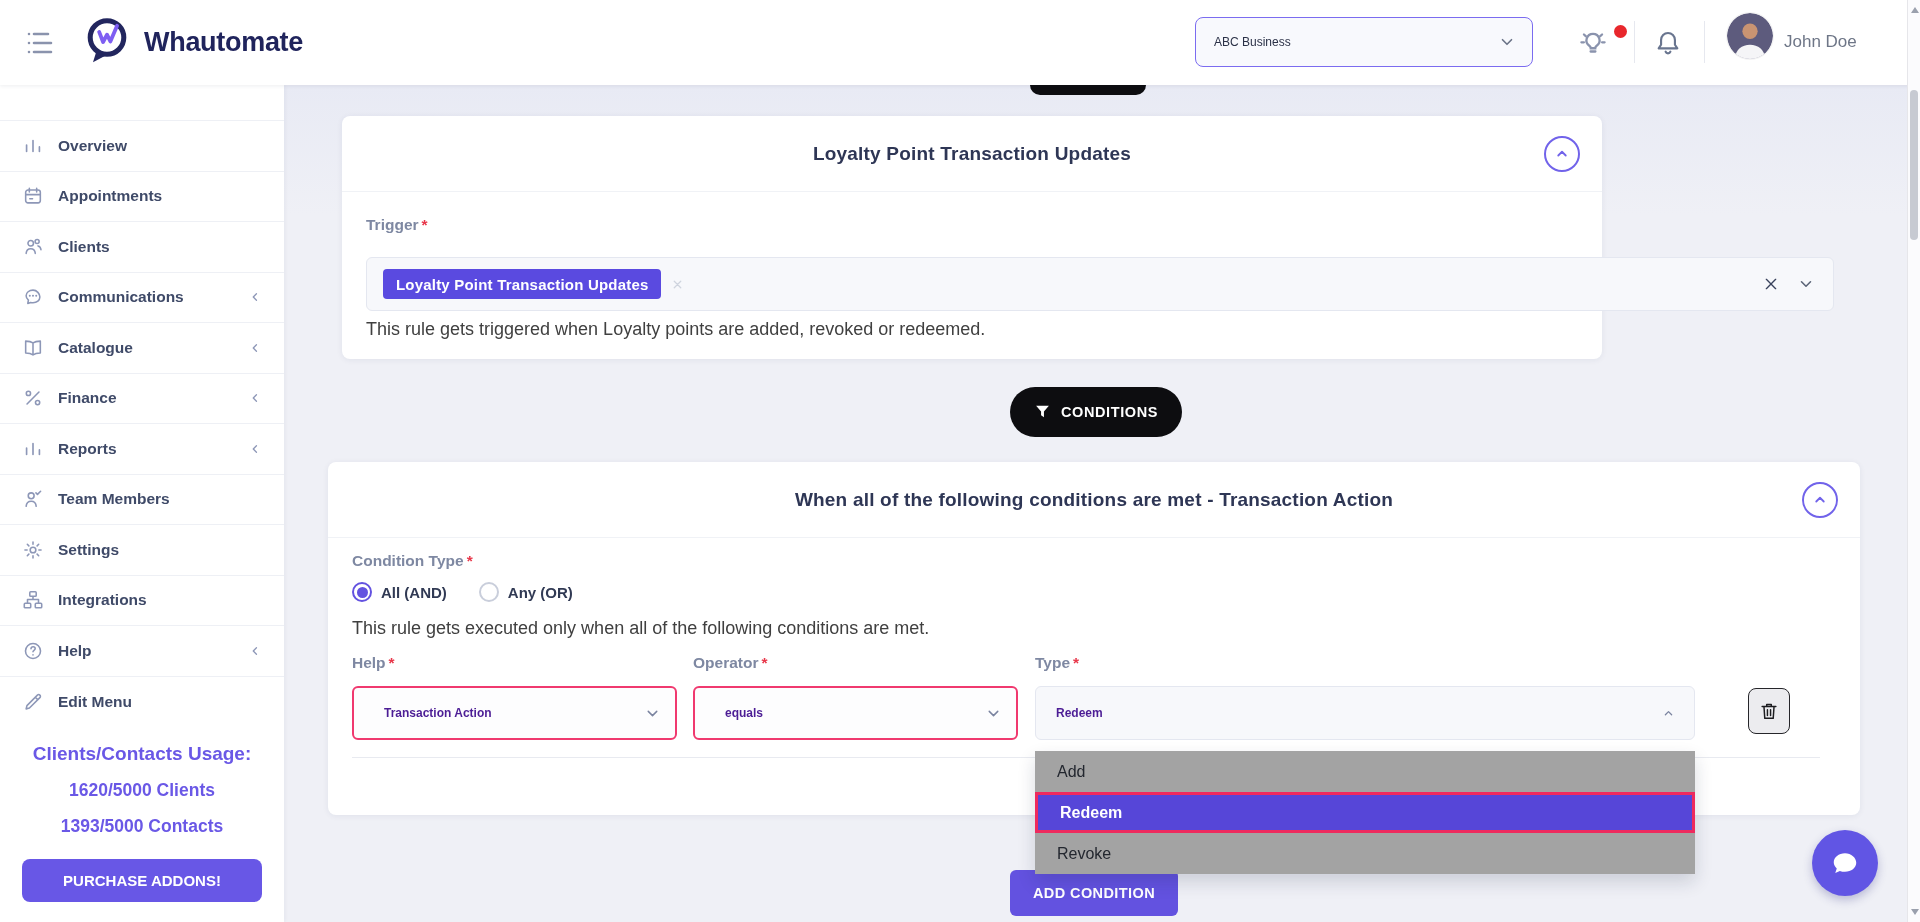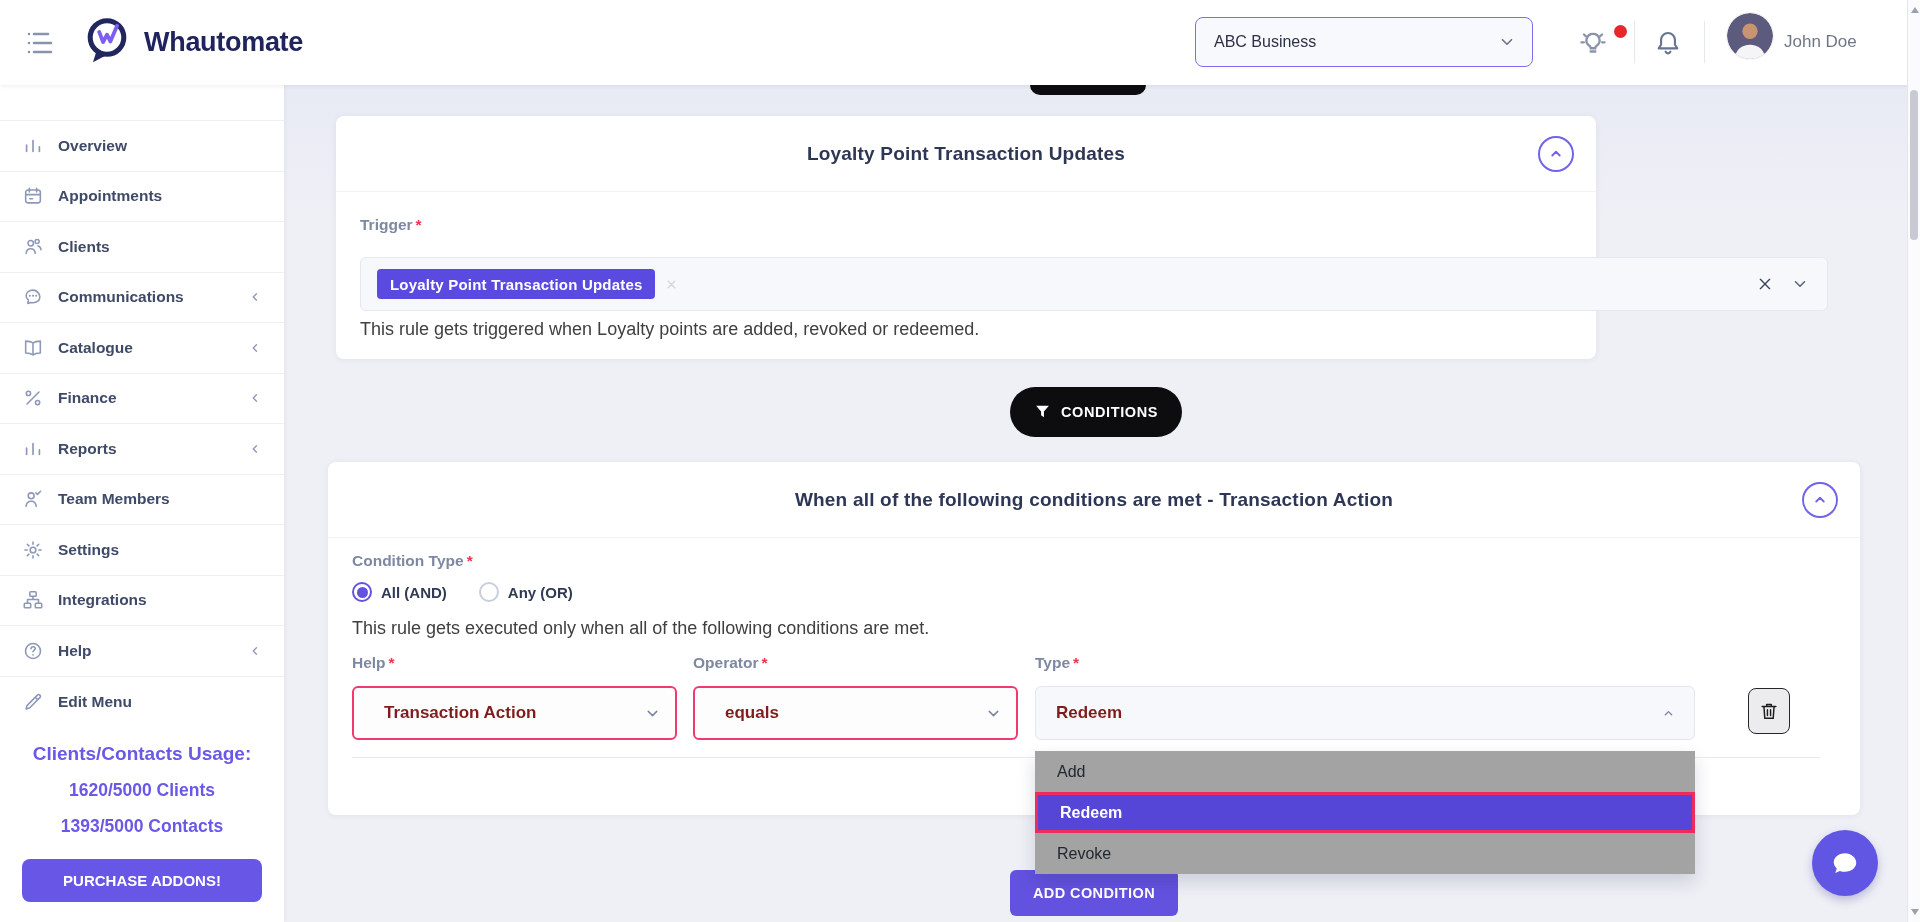--- a/index.html
+++ b/index.html
@@ -10,21 +10,21 @@
 
   
   .navbar { position:absolute; left:0; top:0; width:1920px; height:85px; background:#ffffff;
     box-shadow:0 1px 4px rgba(25,35,70,.08); z-index:50; }
   .hamburger { left:26px; top:30px; width:34px; height:26px; cursor:pointer; }
   .logo-wrap { left:80px; top:14px; display:flex; align-items:center; gap:10px; }
   .brand-text { font-size:27px; font-weight:800; color:#20245c; letter-spacing:-.3px; }
   .biz-select { left:1195px; top:17px; width:338px; height:50px; background:#f8f9fd;
     border:1.5px solid #7b6cf0; border-radius:8px; display:flex; align-items:center;
     padding:0 16px 0 18px; cursor:pointer; }
-  .biz-select .val { flex:1; font-size:16px; color:#2b3147; font-weight:500; }
+  .biz-select .val { flex:1; font-size:12px; color:#2b3147; font-weight:500; }
   .nav-icon { cursor:pointer; }
   .red-dot { left:1614px; top:25px; width:13px; height:13px; border-radius:50%; background:#e8272c; }
   .nav-div { width:1px; height:42px; background:#e6e8ef; top:21px; }
   .avatar { left:1727px; top:13px; width:46px; height:46px; border-radius:50%; overflow:hidden;
     cursor:pointer; box-shadow:0 0 0 1px rgba(0,0,0,.05); }
   .user-name { left:1784px; top:32px; font-size:17px; color:#6e7687; }
 
   
   .sidebar { position:absolute; left:0; top:85px; width:284px; height:837px; background:#ffffff;
     z-index:40; box-shadow:1px 0 4px rgba(25,35,70,.05);padding-left:16px; }
@@ -69,21 +69,21 @@
     cursor:pointer; font-family:"Liberation Sans","DejaVu Sans",sans-serif; }
   .radio-row { display:flex; align-items:center; gap:32px; }
   .radio-opt { display:flex; align-items:center; gap:9px; cursor:pointer; }
   .radio-circ { width:20px; height:20px; border-radius:50%; background:#fff; }
   .radio-on { border:2px solid #6352e0; display:flex; align-items:center; justify-content:center; }
   .radio-on i { width:11px; height:11px; border-radius:50%; background:#6352e0; }
   .radio-off { border:2px solid #c9cedb; }
   .radio-lab { font-size:15px; font-weight:700; color:#313a54; }
   .pink-select { background:#fdfdfe; border:2px solid #f0396f; border-radius:6px;
     display:flex; align-items:center; padding:0 14px 0 30px; cursor:pointer; }
-  .sel-val { flex:1; font-size:17px; font-weight:600; color:#7f1d1d; }
+  .sel-val { flex:1; font-size:12px; font-weight:600; color:#4c1d95; }
   .trash-btn { position:absolute; left:1420px; top:226px; width:42px; height:46px;
     background:#ececef; border:1.5px solid #26262a; border-radius:8px; display:flex;
     align-items:center; justify-content:center; cursor:pointer; }
   .row-divider { position:absolute; left:24px; right:40px; top:295px; height:1px; background:#e8eaf0; }
   .dropdown { left:751px; top:666px; width:660px; background:#fff; border-radius:0 0 4px 4px;
     box-shadow:0 8px 18px rgba(20,30,60,.16); z-index:30; }
   .dd-opt { height:41px; display:flex; align-items:center; padding:0 22px; font-size:16px;
     color:#23272f; cursor:pointer; background:#a3a3a3; }
   .dd-opt.sel-opt { background:#5646d8; color:#fff; border:3px solid #ee2a5e; font-weight:600; }
   .add-cond-btn { left:726px; top:785px; width:168px; height:46px; background:#6352e0;
@@ -275,21 +275,21 @@
     <div class="usage-line">1620/5000 Clients</div>
     <div class="usage-line">1393/5000 Contacts</div>
     <button class="purchase-btn">PURCHASE ADDONS!</button>
   </div>
 </div>
 
 <div class="main">
 
   <div class="abs pill-cutoff"></div>
 
-  <div class="card" style="left:52px;top:31px;width:1260px;height:243px;">
+  <div class="card" style="left:58px;top:31px;width:1260px;height:243px;">
     <div class="card-head">
       <span class="card-title">Loyalty Point Transaction Updates</span>
     </div>
     <div class="collapse-btn">
       <svg width="18" height="18" viewBox="0 0 24 24" fill="none" stroke="#7163ea" stroke-width="2.4" stroke-linecap="round" stroke-linejoin="round">
           <path d="M7 14l5-5 5 5"></path>
         </svg>
     </div>
     <div class="abs fld-label" style="left:24px;top:100px;">
       <span>Trigger</span><span class="req">*</span>

